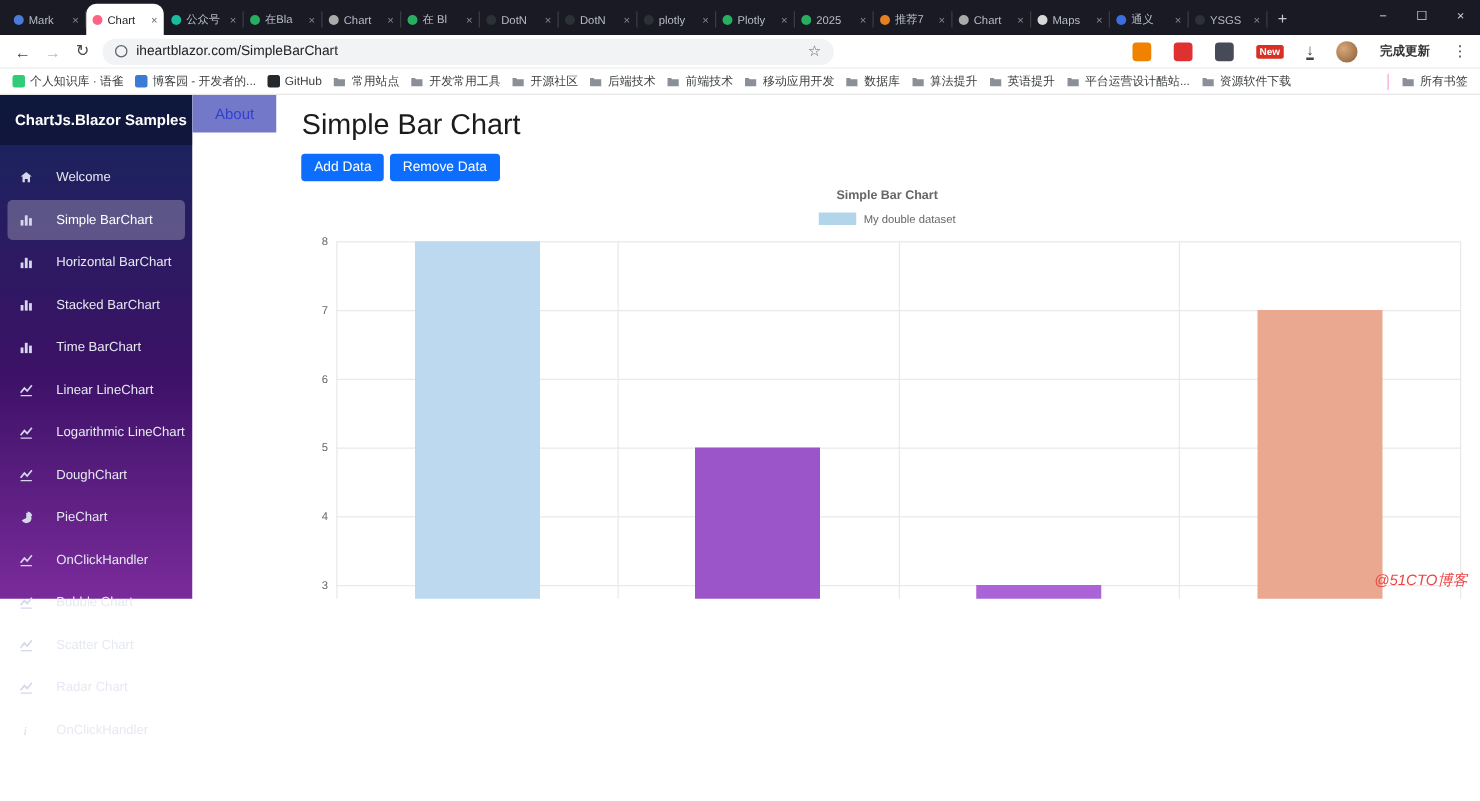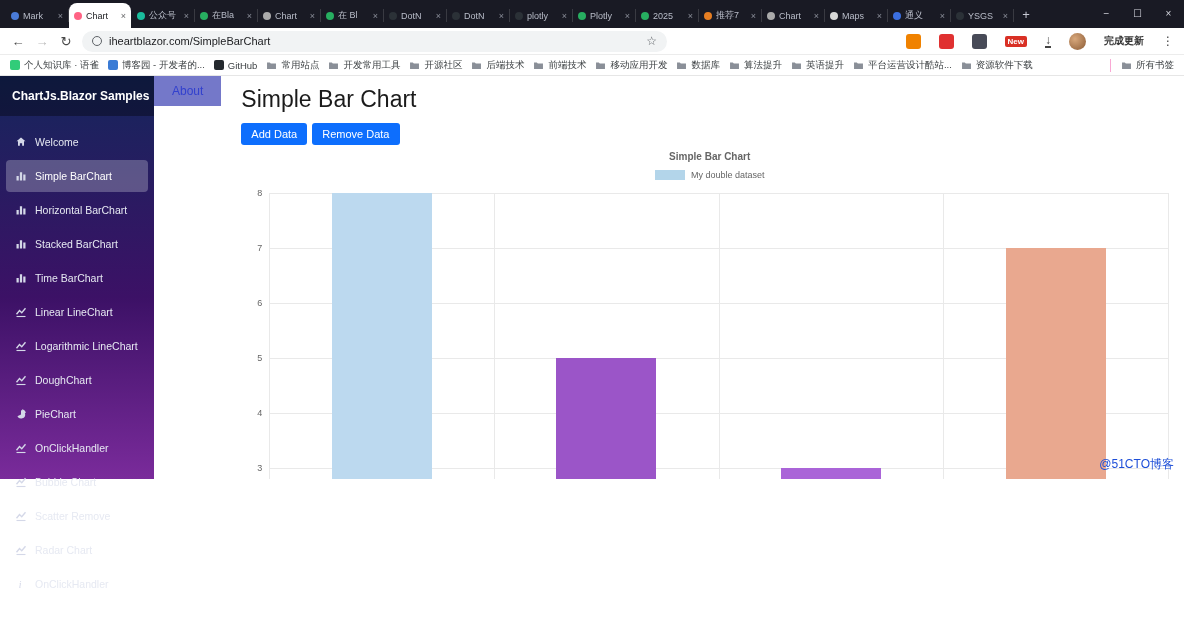--- a/index.html
+++ b/index.html
@@ -37,21 +37,21 @@
   .bm { display:flex; align-items:center; gap:4px; white-space:nowrap; flex:none; }
   .bm .fav { width:10px; height:10px; border-radius:2px; flex:none; }
   .bm svg { flex:none; }
   .bm-all { margin-left:auto; display:flex; align-items:center; gap:4px; white-space:nowrap; flex:none; border-left:1px solid #f9a8d4; padding-left:10px; }
 
   
   .page { display:flex; height:403px; position:relative; }
   .sidebar { width:154px; flex:none; background:linear-gradient(180deg,#15265c 0%, #3c1166 55%, #7a2b9b 100%); }
   .brand { height:40px; background:rgba(0,0,0,0.35); color:#fff; display:flex; align-items:center; padding:0 12px; font-size:12px; font-weight:bold; white-space:nowrap; }
   .nav-list { padding-top:8px; }
-  .nav-item { display:flex; align-items:center; gap:8px; height:32px; margin:2px 6px; padding:0 8px; border-radius:4px; color:#e6e9f2; font-size:10.5px; white-space:nowrap; cursor:pointer; }
+  .nav-item { display:flex; align-items:center; gap:18px; height:32px; margin:2px 6px; padding:0 8px; border-radius:4px; color:#e6e9f2; font-size:10.5px; white-space:nowrap; cursor:pointer; }
   .nav-item.active { background:rgba(255,255,255,0.25); color:#fff; }
   .nav-item .ic { width:13px; display:flex; justify-content:center; flex:none; }
 
   .main { flex:1; min-width:0; display:flex; flex-direction:row; background:#fff; }
   .top-row { height:30px; flex:none; background:#7478c9; display:flex; justify-content:flex-end; align-items:center; padding:0 18px; }
   .about-link { font-size:12px; color:#3240ce; text-decoration:none; }
   .content { flex:1; display:flex; flex-direction:column; padding:8px 0 0 20px; min-height:0; }
   .page-title { font-size:23px; font-weight:400; color:#1b1b1b; margin:2px 0 10px; }
   .btn-row { display:flex; gap:5px; }
   .btn { background:#0d6efd; color:#fff; border:none; font-size:11px; padding:5px 10px; border-radius:3px; font-family:inherit; cursor:pointer; }
@@ -59,21 +59,21 @@
   .chart-block { position:relative; flex:1; overflow:hidden; margin:6px 6px 0 0; }
   .chart-title { text-align:center; font-size:10px; font-weight:bold; color:#666; }
   .chart-legend { display:flex; justify-content:center; align-items:center; gap:6px; margin-top:8px; font-size:9px; color:#666; }
   .legend-swatch { width:30px; height:10px; background:#b3d5ea; }
   .plot { position:absolute; left:28px; right:10px; top:42px; height:445px; }
   .gridline-h { position:absolute; left:0; right:0; height:1px; background:#e9e9e9; }
   .gridline-v { position:absolute; top:0; bottom:-60px; width:1px; background:#e9e9e9; }
   .ylabel { position:absolute; right:100%; margin-right:7px; font-size:9px; color:#666; transform:translateY(-50%); }
   .bar { position:absolute; }
 
-  .watermark { position:absolute; right:10px; bottom:6px; font-size:12px; color:#1d4ed8; z-index:6; }
+  .watermark { position:absolute; right:10px; bottom:6px; font-size:12px; color:#ef4444; z-index:6;font-style:italic; }
 </style>
 </head>
 <body>
 
 <div class="tab-strip">
 
   <div class="tab">
       <span class="dot" style="background:#4a7bd8"></span>
       <span class="lbl">Mark</span>
       <span class="x">×</span>
@@ -377,21 +377,21 @@
           </span>
           <span>Bubble Chart</span>
         </div>
         <div class="nav-item">
           <span class="ic">
             <svg viewBox="0 0 16 16" width="12" height="12">
               <polyline points="2,11 6,6 9,9 14,3" stroke="#d4d8e8" stroke-width="1.8" fill="none"></polyline>
               <line x1="2" y1="14" x2="14" y2="14" stroke="#d4d8e8" stroke-width="1.5"></line>
             </svg>
           </span>
-          <span>Scatter Remove</span>
+          <span>Scatter Chart</span>
         </div>
         <div class="nav-item">
           <span class="ic">
             <svg viewBox="0 0 16 16" width="12" height="12">
               <polyline points="2,11 6,6 9,9 14,3" stroke="#d4d8e8" stroke-width="1.8" fill="none"></polyline>
               <line x1="2" y1="14" x2="14" y2="14" stroke="#d4d8e8" stroke-width="1.5"></line>
             </svg>
           </span>
           <span>Radar Chart</span>
         </div>

